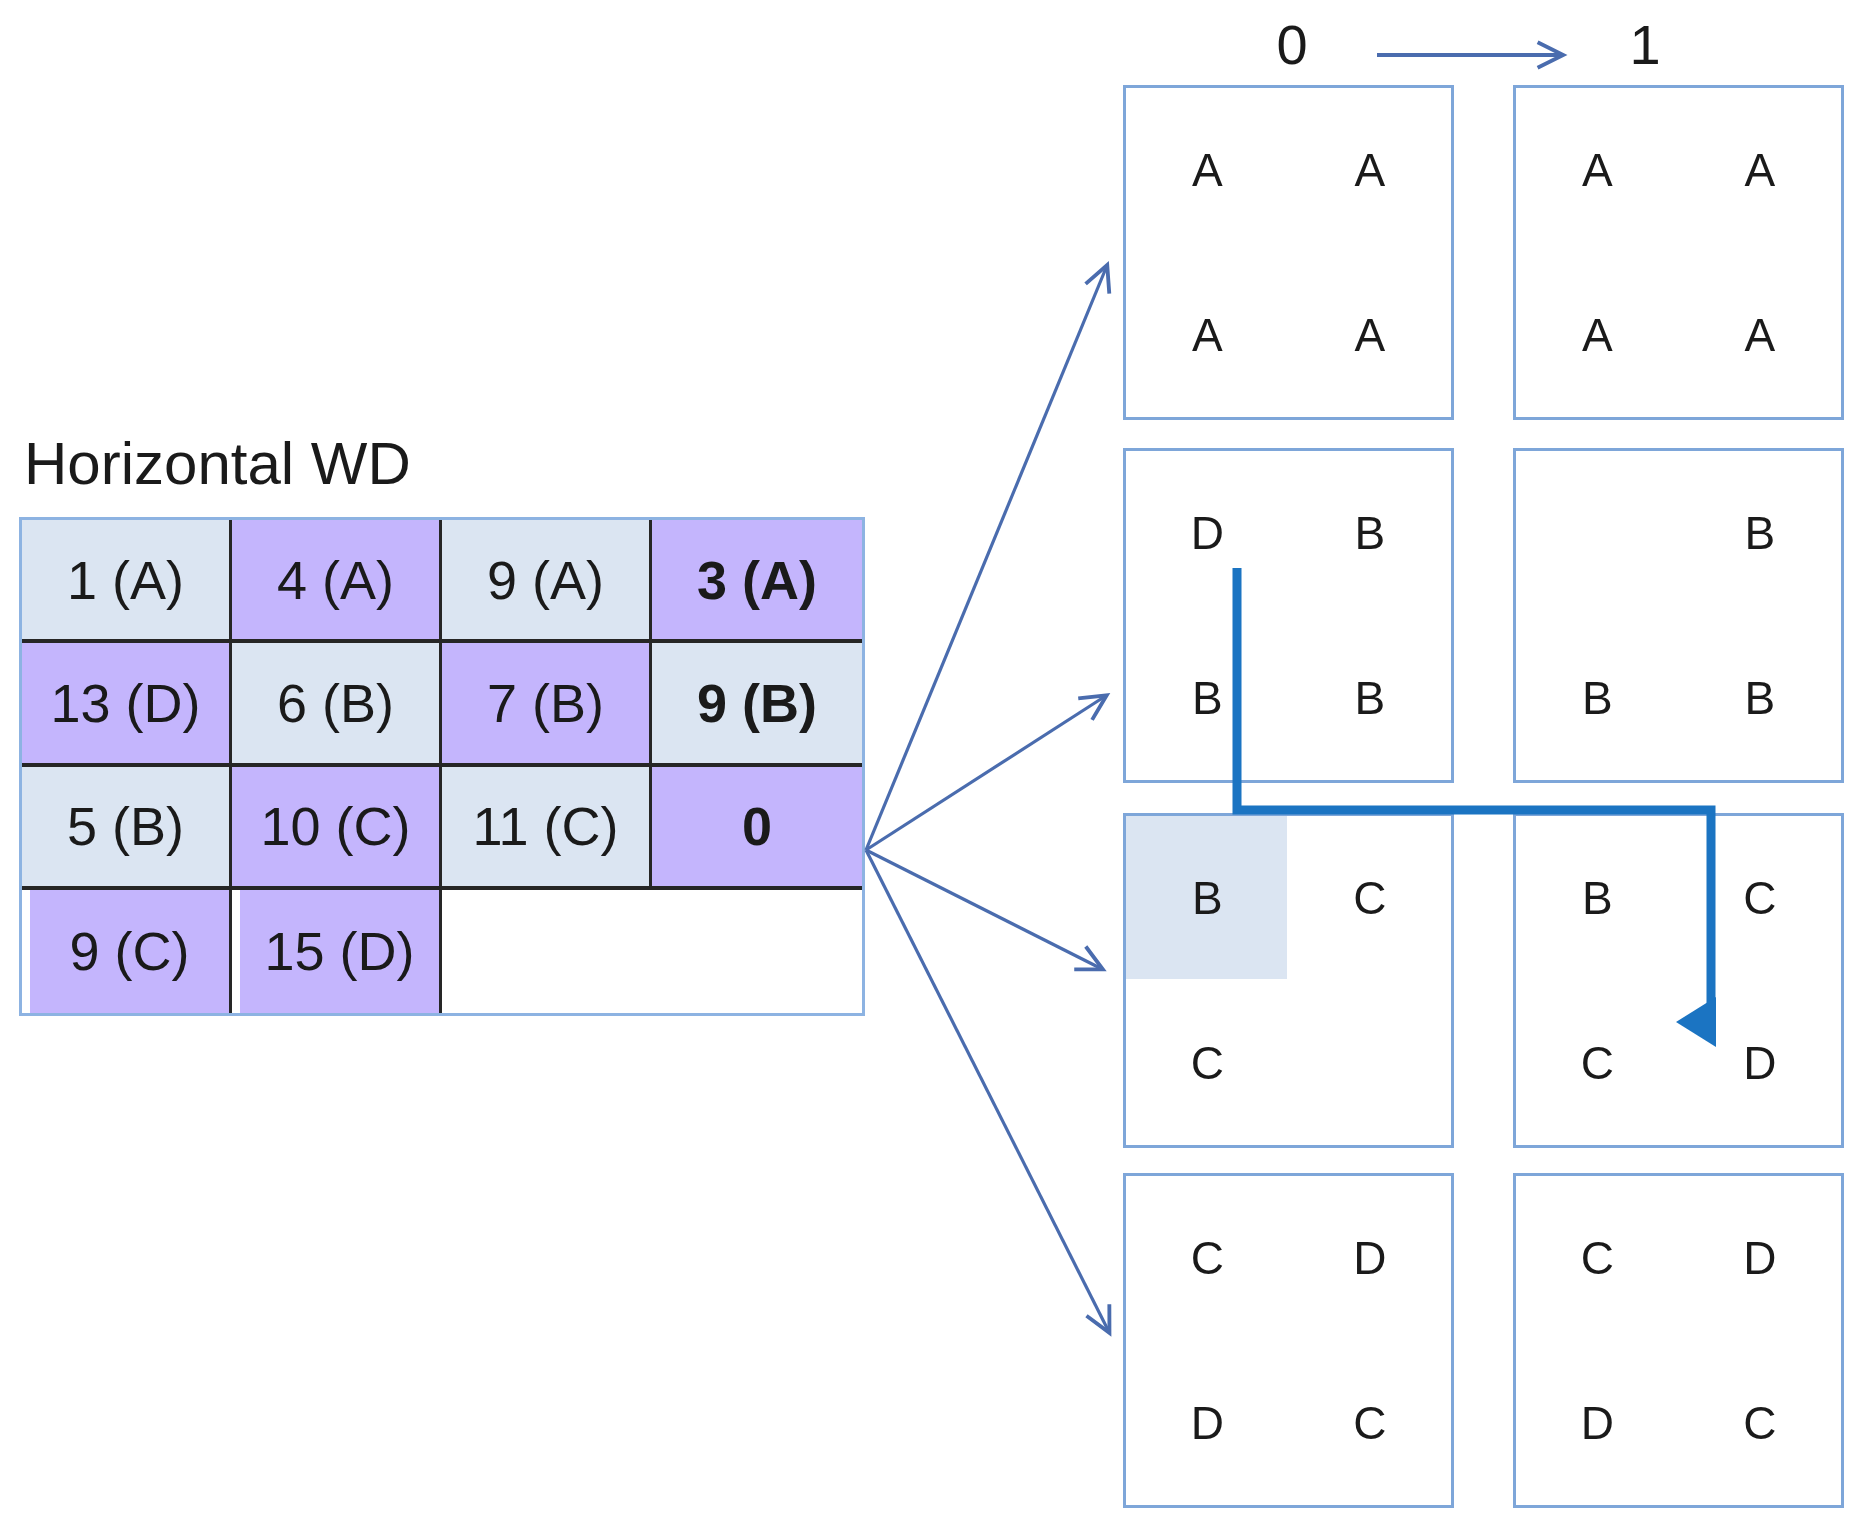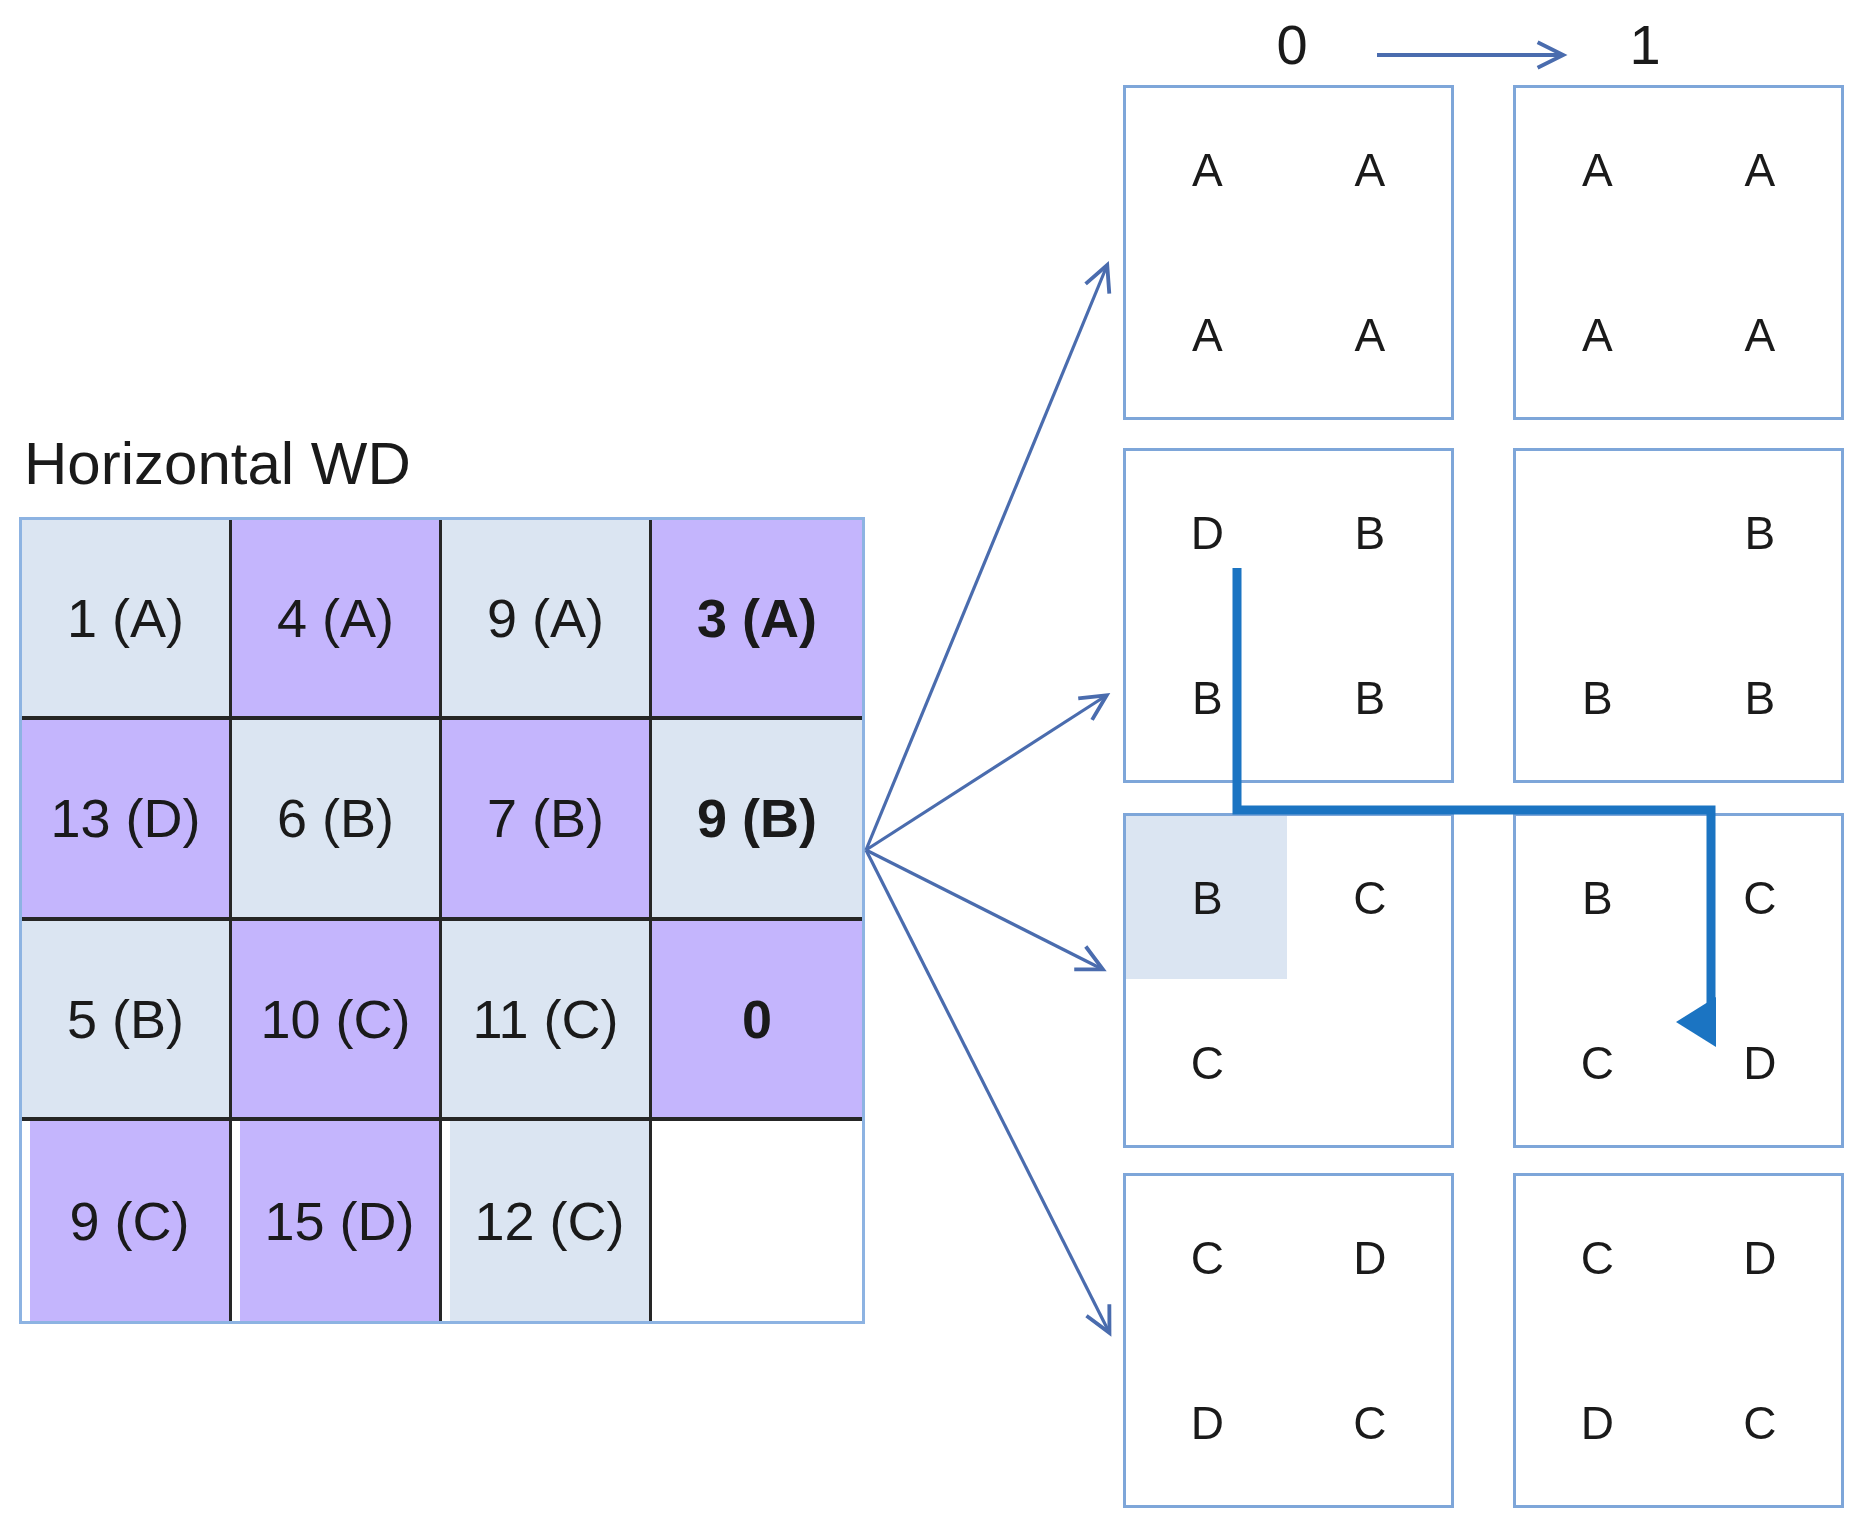--- a/index.html
+++ b/index.html
@@ -15,21 +15,21 @@
   .stage{
     position:relative;width:1864px;height:1536px;background:#ffffff;overflow:hidden;
     font-family:"Liberation Sans",sans-serif;color:var(--text);
   }
   .title{
     position:absolute;left:24px;top:432px;font-size:60px;line-height:64px;
     letter-spacing:0px;color:var(--text);white-space:nowrap;
   }
   
   .wd-grid{
-    position:absolute;left:19px;top:517px;width:846px;height:807px;
+    position:absolute;left:19px;top:517px;width:846px;height:499px;
     border:3px solid var(--grid_outer_border);
     display:grid;grid-template-columns:repeat(4,1fr);grid-template-rows:repeat(4,1fr);
     box-sizing:border-box;background:#fff;
   }
   .cell{
     display:flex;align-items:center;justify-content:center;
     font-size:54px;box-sizing:border-box;background:#c4b5fd;
     border-right:3px solid var(--grid_inner_line);
     border-bottom:4px solid var(--grid_inner_line);
   }
@@ -76,21 +76,20 @@
     <div class="cell" data-shaded="false">13 (D)</div>
     <div class="cell" data-shaded="true">6 (B)</div>
     <div class="cell" data-shaded="false">7 (B)</div>
     <div class="cell" data-shaded="true">9 (B)</div>
     <div class="cell" data-shaded="true">5 (B)</div>
     <div class="cell" data-shaded="false">10 (C)</div>
     <div class="cell" data-shaded="true">11 (C)</div>
     <div class="cell" data-shaded="false">0</div>
     <div class="cell" data-shaded="false">9 (C)</div>
     <div class="cell" data-shaded="false">15 (D)</div>
-    <div class="cell" data-shaded="true">12 (C)</div>
   </div>
 
   <div class="step-label" id="label0">0</div>
   <div class="step-label" id="label1">1</div>
 
   <div class="box col0 row1">
     <div class="q">A</div>
     <div class="q">A</div>
     <div class="q">A</div>
     <div class="q">A</div>

